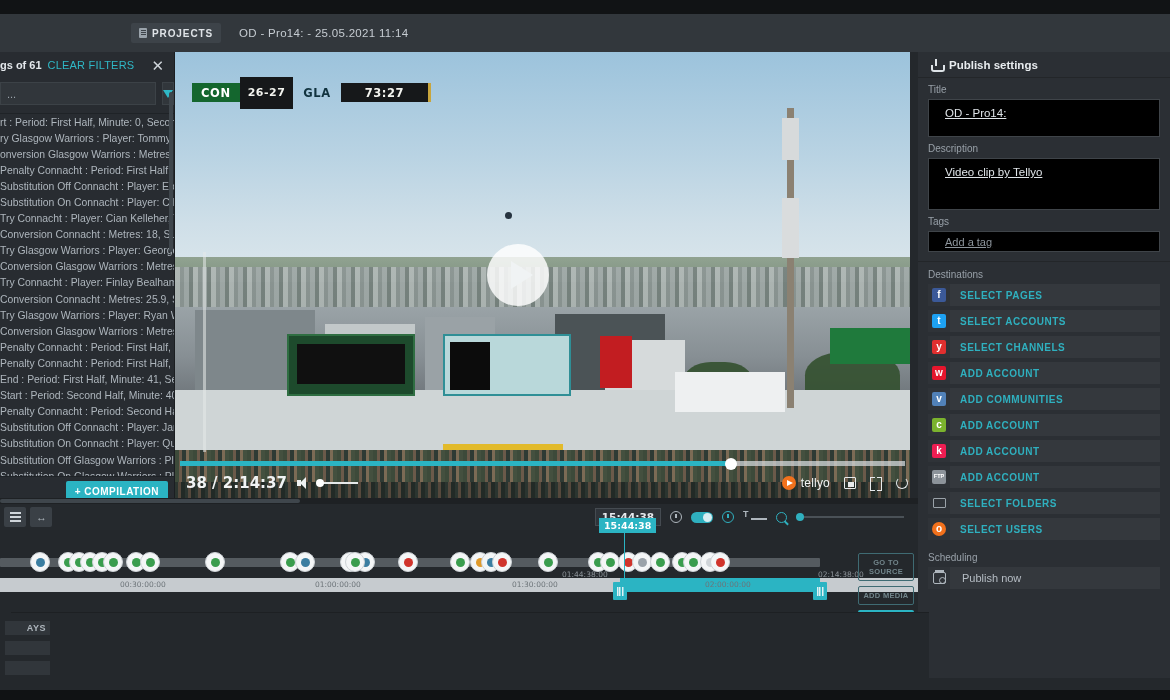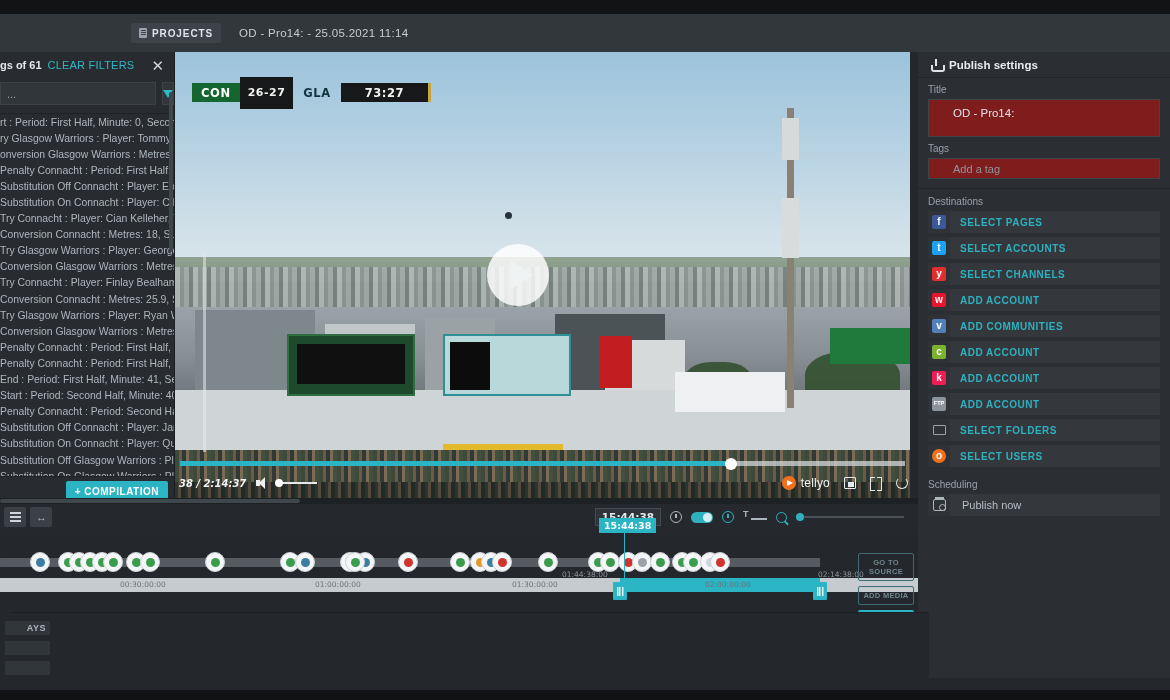--- a/index.html
+++ b/index.html
@@ -89,21 +89,21 @@
   .sb-clock { background:#16181a; color:#f3f4ef; font-size:11.5px; font-weight:bold; padding:0 24px; height:19px; display:flex;align-items:center; border-right:3px solid #c8a53c; letter-spacing:.5px;}
 
   .playbtn { position:absolute; left:487px; top:244px; width:62px;height:62px;border-radius:50%;
              background:rgba(255,255,255,.82); cursor:pointer;}
   .playbtn:after{content:"";position:absolute;left:24px;top:17px;border-left:22px solid #f0f3f4;border-top:14px solid transparent;border-bottom:14px solid transparent;}
 
   .pbar { position:absolute; left:180px; top:461px; width:725px; height:5px; background:rgba(210,215,218,.75); }
   .pbar-fill { position:absolute; left:0; top:0; height:5px; width:552px; background:#2bb4c3; }
   .pbar-knob { position:absolute; left:548px; top:-3.5px; width:12px;height:12px;border-radius:50%;background:#fff;}
   .pcontrols { position:absolute; left:178px; top:472px; width:730px; height:22px; display:flex; align-items:center; }
-  .ptime { font-size:10px; color:#f1f3f4; font-weight:bold; margin-left:1px; font-family:"DejaVu Sans", sans-serif;font-style:italic;}
+  .ptime { font-size:15px; color:#f1f3f4; font-weight:bold; margin-left:8px; font-family:"DejaVu Sans", sans-serif;}
   .spk { margin-left:10px; width:13px;height:12px; position:relative; cursor:pointer;}
   .spk:before{content:"";position:absolute;left:0;top:3px;width:4px;height:6px;background:#eef1f2;}
   .spk:after{content:"";position:absolute;left:3px;top:0px;border-top:6px solid transparent;border-bottom:6px solid transparent;border-right:6px solid #eef1f2;}
   .volbar{margin-left:8px;width:40px;height:2px;background:#e6e9ea;position:relative;cursor:pointer;}
   .volknob{position:absolute;left:-2px;top:-3px;width:8px;height:8px;border-radius:50%;background:#fff;}
   .brand{margin-left:auto;display:flex;align-items:center;gap:5px;}
   .brandlogo{width:14px;height:14px;border-radius:50%;background:#f2711c;position:relative;}
   .brandlogo:after{content:"";position:absolute;left:5px;top:3.5px;border-left:6px solid #fff;border-top:3.5px solid transparent;border-bottom:3.5px solid transparent;}
   .brandtxt{font-size:12px;color:#f2f4f5;letter-spacing:.2px;}
   .picon{width:12px;height:12px;margin-left:9px;position:relative;cursor:pointer;}
@@ -115,21 +115,21 @@
 
   
   .rightpanel { position:absolute; left:918px; top:52px; width:252px; height:626px; background:#2b2f34; }
   .rp-head { height:26px; display:flex; align-items:center; gap:7px; padding-left:12px; border-bottom:1px solid #232greet; border-bottom:1px solid #232629;}
   .rp-head-t { font-size:11.5px; font-weight:bold; color:#e8ecef; }
   .up-icon { width:12px;height:12px;position:relative;}
   .up-icon:before{content:"";position:absolute;left:5px;top:0;width:2px;height:7px;background:#dfe4e8;}
   .up-icon:after{content:"";position:absolute;left:1px;top:6px;width:10px;height:5px;border:2px solid #dfe4e8;border-top:none;border-radius:0 0 3px 3px;}
   .rp-sec { padding: 6px 10px 0 10px; }
   .rp-label { font-size:10px; color:#98a0a8; margin-bottom:4px; }
-  .rp-input { background:#7f1d1d; border:1px solid #3f4449; height:38px; font-size:11.5px; color:#dfe4e8; padding:7px 24px; }
+  .rp-input { background:#000000; border:1px solid #3f4449; height:38px; font-size:11.5px; color:#dfe4e8; padding:7px 16px;text-decoration:underline; }
   .rp-input.tall { height:52px; }
   .rp-input.tag { height:21px; color:#8d959c; padding-top:4px; font-size:11px;}
   .rp-divider { height:1px; background:#232629; margin-top:9px; }
   .dest-label { font-size:10px; color:#98a0a8; padding:7px 10px 4px 10px; }
   .dest-row { display:flex; align-items:center; height:22px; margin:0 10px 4px 10px; background:#34383d; cursor:pointer;}
   .dest-ic { width:22px; height:22px; display:flex; align-items:center; justify-content:center; background:#2f3338; }
   .dest-tx { font-size:10px; font-weight:bold; color:#2fb0bf; letter-spacing:.5px; margin-left:10px;}
   .sched-label { font-size:10px; color:#98a0a8; padding:8px 10px 4px 10px; }
   .sched-row { display:flex; align-items:center; height:22px; margin:0 10px; background:#34383d; cursor:pointer;}
   .sched-tx { font-size:11px; color:#b6bdc4; margin-left:12px;}
@@ -319,20 +319,24 @@
     <div class="rp-head">
       <span class="up-icon"></span>
       <span class="rp-head-t">Publish settings</span>
     </div>
 
     <div class="rp-sec">
       <div class="rp-label">Title</div>
       <div class="rp-input">OD - Pro14:</div>
     </div>
     <div class="rp-sec">
+      <div class="rp-label">Description</div>
+      <div class="rp-input tall">Video clip by Tellyo</div>
+    </div>
+    <div class="rp-sec">
       <div class="rp-label">Tags</div>
       <div class="rp-input tag">Add a tag</div>
     </div>
     <div class="rp-divider"></div>
 
     <div class="dest-label">Destinations</div>
     <div id="dest-list">
         <div class="dest-row">
           <span class="dest-ic">
             <span style="width: 14px; height: 14px; border-radius: 2px; background: rgb(59, 89, 152); color: rgb(255, 255, 255); font-size: 10px; font-weight: bold; display: flex; align-items: center; justify-content: center; line-height: 1;">f</span>

